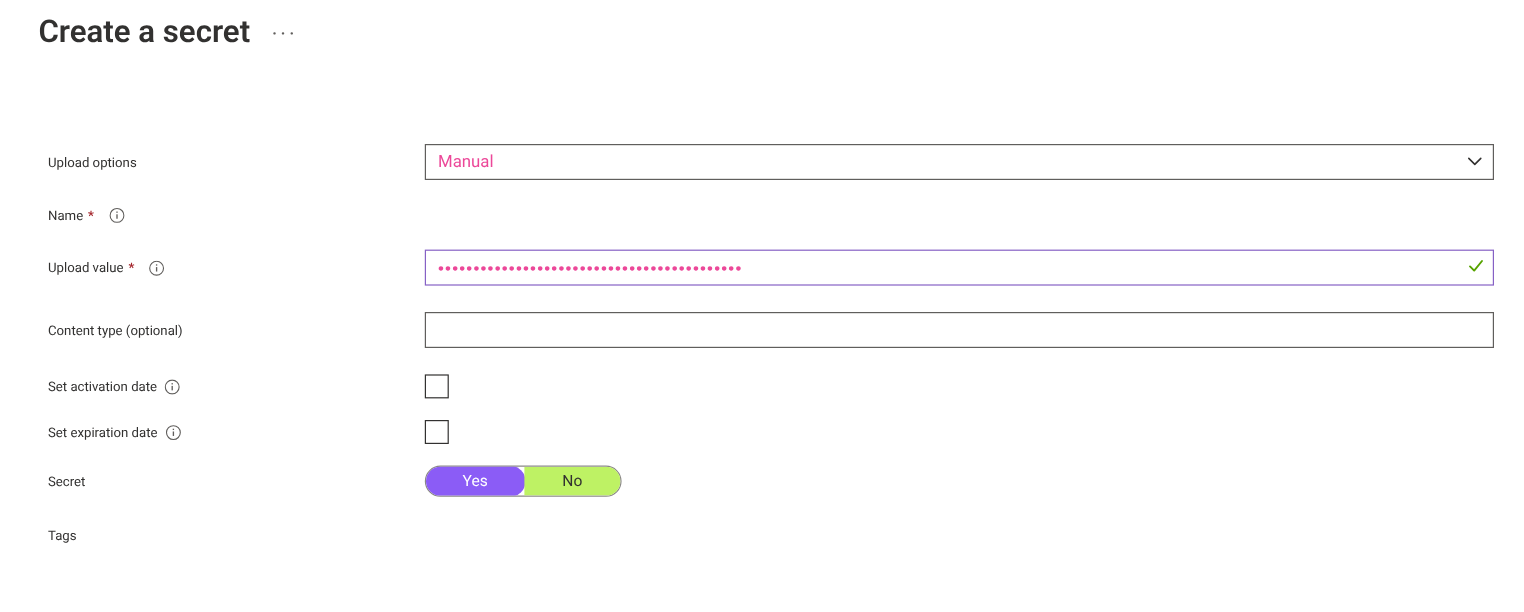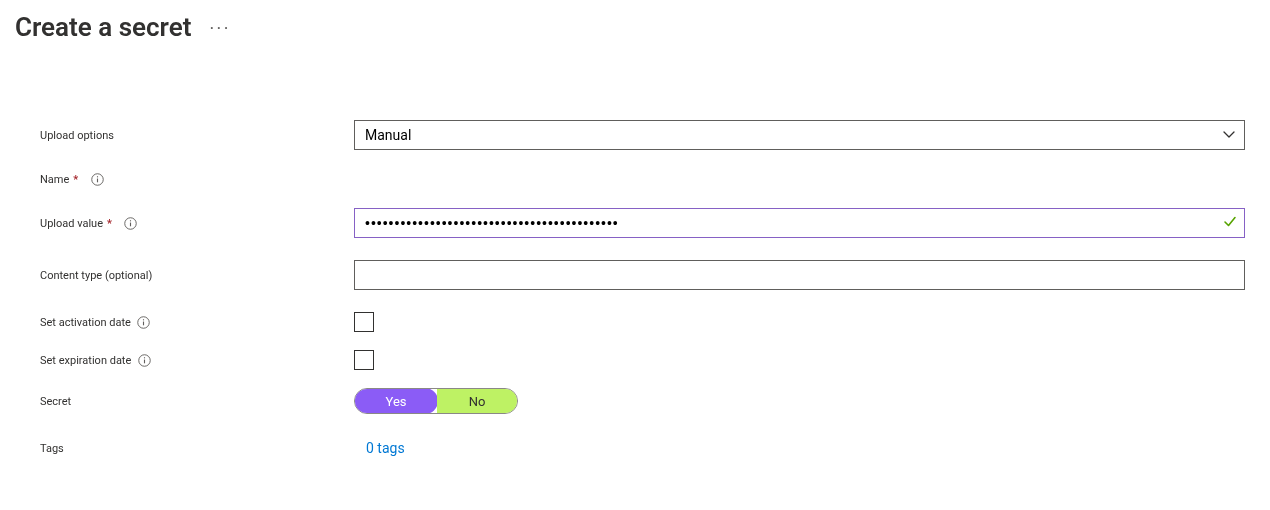--- a/index.html
+++ b/index.html
@@ -7,21 +7,21 @@
     font-family: "Segoe UI", -apple-system, BlinkMacSystemFont, Roboto, "Helvetica Neue", sans-serif;
     background: #ffffff;
     color: #323130;
     width: 1270px;
     height: 510px;
     overflow: hidden;
   }
   .header {
     display: flex;
     align-items: center;
-    padding: 12px 18px 8px 15px;
+    padding: 12px 18px 8px 32px;
   }
   .page-title {
     font-size: 26px;
     font-weight: 600;
     color: #323130;
     letter-spacing: 0;
   }
   .more-icon {
     margin-left: 18px;
     color: #605e5c;
@@ -67,21 +67,21 @@
   }
   .info-icon svg { display: block; }
 
   .text-input, .select-input {
     width: 100%;
     height: 30px;
     border: 1px solid #605e5c;
     padding: 0 10px;
     font-size: 14px;
     font-family: inherit;
-    color: #000000;
+    color: #ec4899;
     background: #fff;
     outline: none;
   }
   .select-wrap {
     position: relative;
     width: 100%;
   }
   .select-wrap .chevron {
     position: absolute;
     right: 10px;
@@ -268,18 +268,15 @@
         <div class="toggle-opt active">Yes</div>
         <div class="toggle-opt">No</div>
       </div>
     </div>
   </div>
 
   <div class="row row-tags">
     <div class="label-col">
       <span>Tags</span>
     </div>
-    <div class="field-col">
-      <span class="tags-link">0 tags</span>
-    </div>
   </div>
 
 </div>
 
 </body></html>

